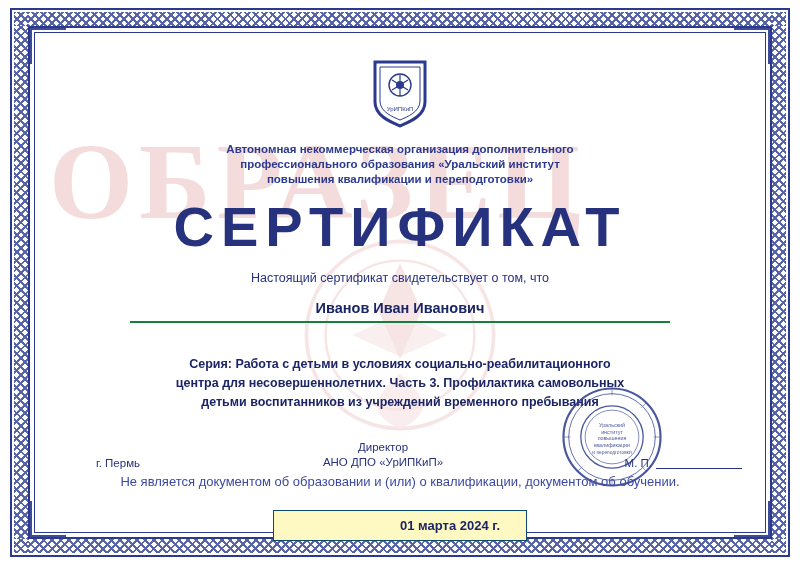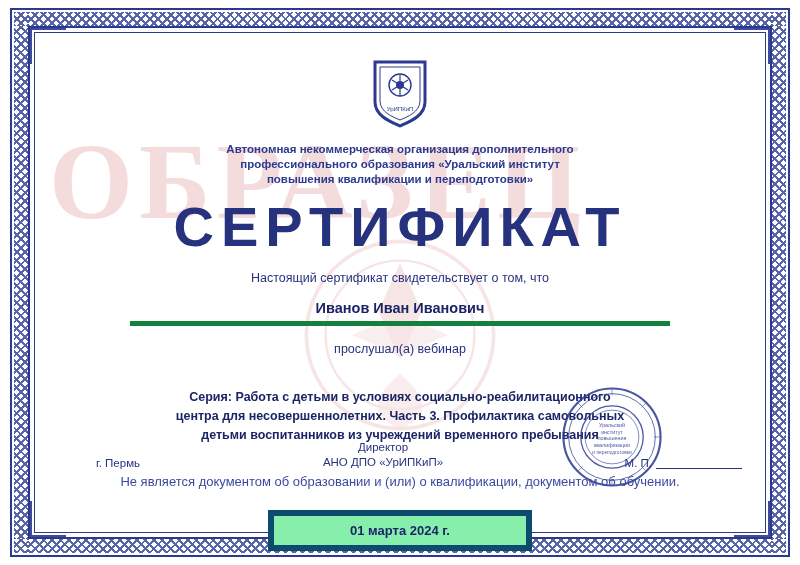--- a/index.html
+++ b/index.html
@@ -152,21 +152,21 @@
 
   .lead {
     margin-top: 13px;
     font-size: 12.5px;
     color: #26327e;
   }
 
   .name-line {
     margin: 14px auto 0 auto;
     width: 540px;
-    border-bottom: 5px solid #15803d;
+    border-bottom: 2px solid #15803d;
     padding-bottom: 4px;
   }
   .name-value {
     font-size: 14.5px;
     font-weight: bold;
     color: #1b2566;
   }
 
   .sub-lead {
     margin-top: 16px;
@@ -244,26 +244,26 @@
     text-align: center;
   }
 
   .date-box {
     position: absolute;
     left: 50%;
     transform: translateX(-50%);
     top: 466px;
     min-width: 200px;
     padding: 7px 26px;
-    border: 6px solid #0c4a6e;
+    border: 1px solid #0c4a6e;
     font-size: 13px;
     font-weight: bold;
     color: #1b2566;
-    background: #86efac;
-    text-align: center;
+    background: #fef9c3;
+    text-align: right;
   }
 </style>
 </head>
 <body>
 
 <div class="certificate">
 
   <div class="border-outer"></div>
   <div class="border-band"></div>
   <div class="border-band-inner-mask"></div>
@@ -306,21 +306,20 @@
     <div class="title">СЕРТИФИКАТ</div>
 
     
     <div class="lead">Настоящий сертификат свидетельствует о том, что</div>
 
     
     <div class="name-line">
       <span class="name-value">Иванов Иван Иванович</span>
     </div>
 
-    <div class="sub-lead">прослушал(а) вебинар</div>
 
     
     <div class="course">
       <div>Серия: Работа с детьми в условиях социально-реабилитационного</div>
       <div>центра для несовершеннолетних. Часть 3. Профилактика самовольных</div>
       <div>детьми воспитанников из учреждений временного пребывания</div>
     </div>
 
     
     <div class="sig-row">

